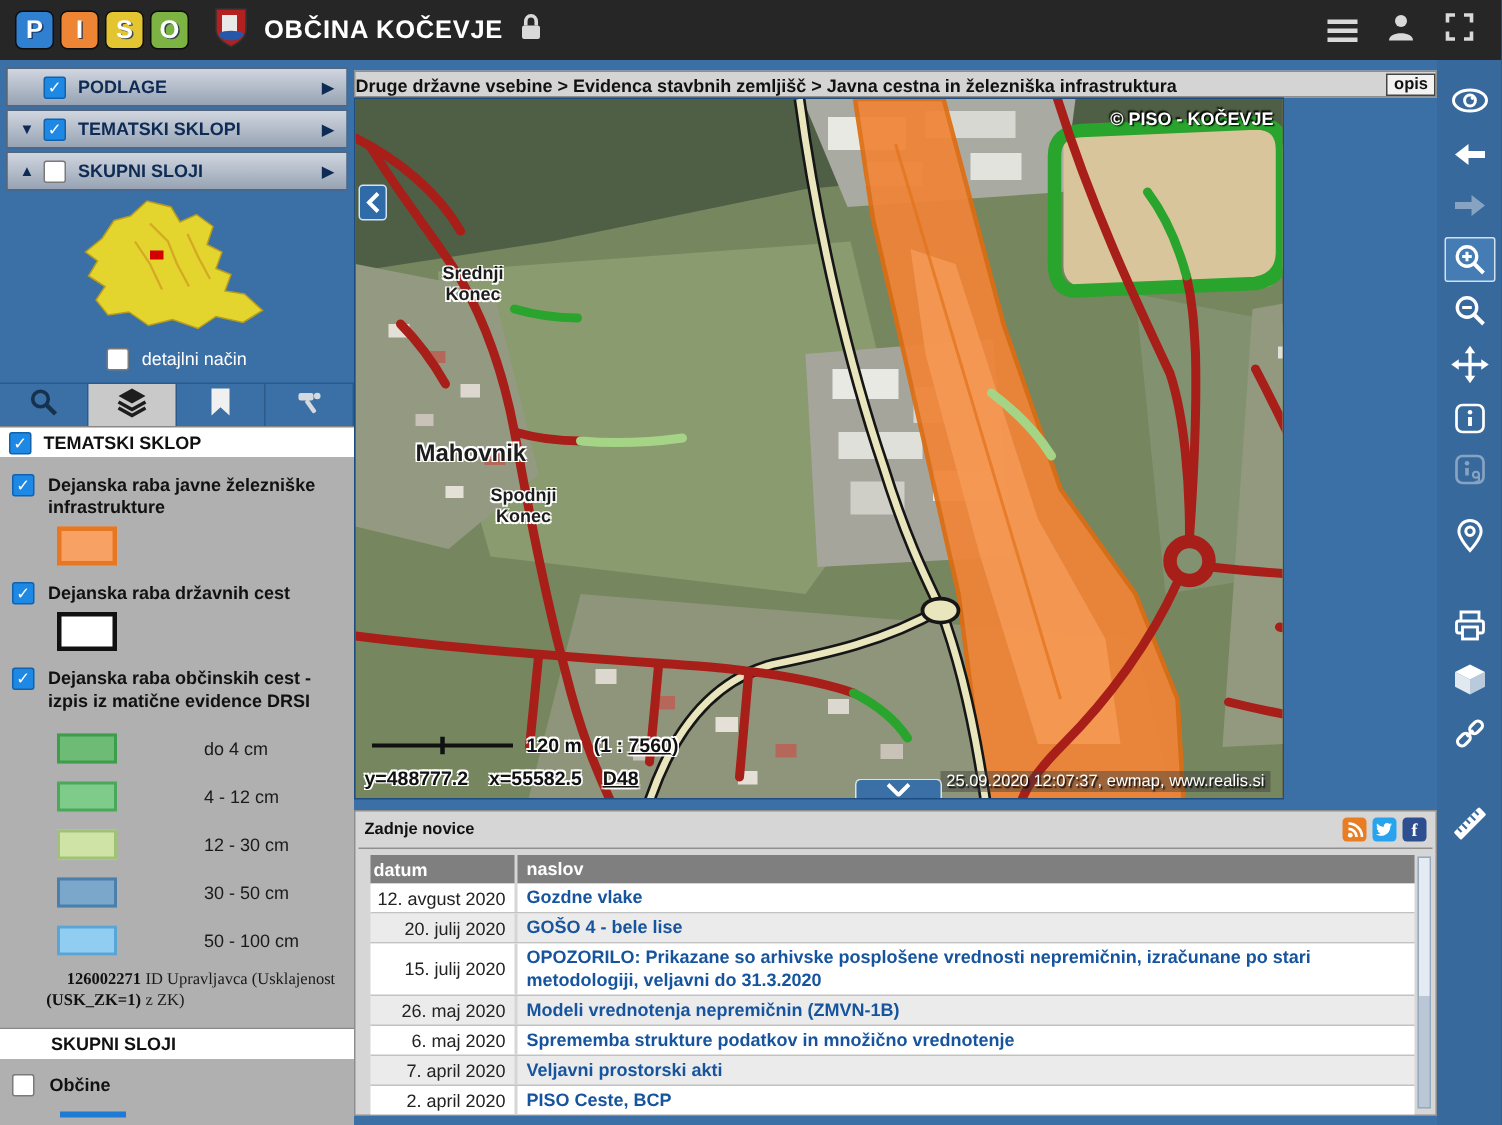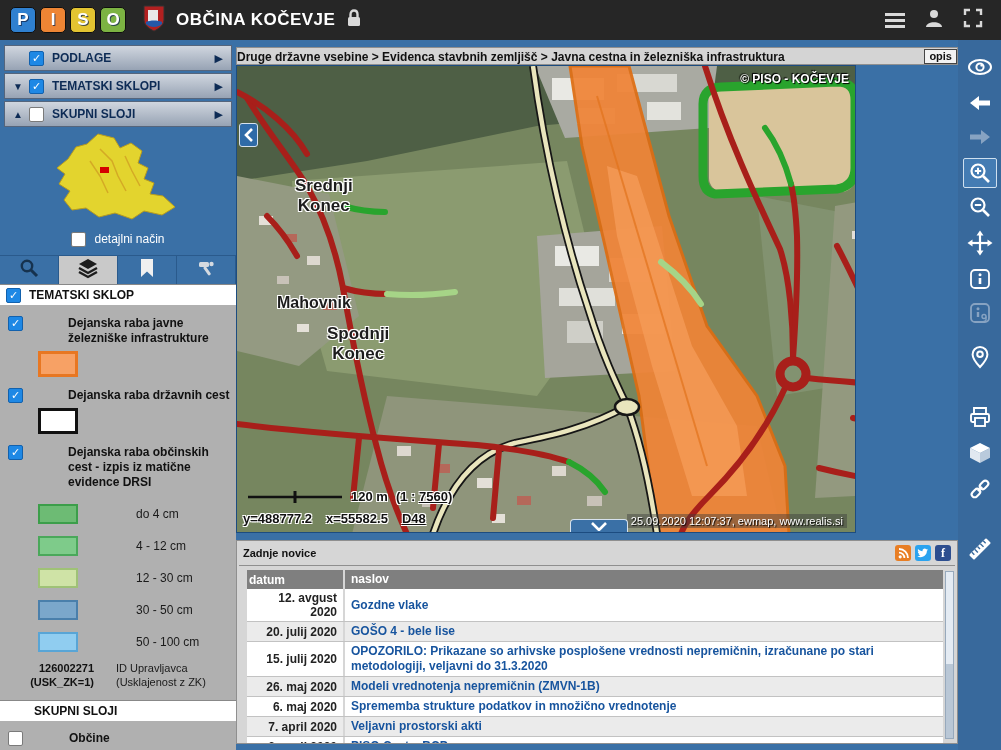--- a/index.html
+++ b/index.html
@@ -32,41 +32,41 @@
   .tabs { display:flex; margin-top:4px; height:29px; border-top:1px solid #2a5a8c; }
   .tab { flex:1; display:flex; align-items:center; justify-content:center; border-right:1px solid #2a5a8c; cursor:pointer; }
   .tab.active { background:#c9c9c9; }
 
   .bar-white { background:#fff; border-top:1px solid #888; display:flex; align-items:center; gap:8px; padding:0 6px; height:21px; }
   .bar-white .t { font-size:12px; font-weight:bold; color:#111; }
   .bar-white.center { justify-content:flex-start; padding-left:34px; }
 
   .legend { background:#b0b0b0; padding:6px 0 4px 0; }
   .layer-row { display:flex; gap:9px; padding:5px 6px 2px 8px; }
-  .layer-lbl { font-size:12px; font-weight:bold; color:#111; line-height:1.25;margin-left:36px; }
+  .layer-lbl { font-size:12px; font-weight:bold; color:#111; line-height:1.25; }
   .swatch { width:40px; height:26px; border:3px solid; margin:3px 0 6px 38px; }
   .class-row { display:flex; align-items:center; margin:12px 0 7px 0; }
   .class-swatch { width:40px; height:20px; border:2px solid; margin-left:38px; }
   .class-lbl { font-size:12px; color:#1a1a1a; margin-left:58px; }
-  .note-row { display:flex; gap:22px; padding:2px 8px 6px 8px; }
+  .note-row { display:flex; gap:3px; padding:2px 8px 6px 8px;font-family:Liberation Serif, serif; }
   .note-id { width:86px; font-size:11px; font-weight:bold; color:#111; text-align:right; line-height:1.3; }
   .note-desc { flex:1; font-size:11px; color:#1a1a1a; line-height:1.3; }
 
   .shared { background:#b0b0b0; padding:8px 0 6px 0; }
   .shared-row { display:flex; gap:10px; padding:2px 8px; }
   .line-swatch { width:44px; height:4px; margin:8px 0 10px 40px; }
 
   
   .main { position:absolute; left:236px; top:40px; width:722px; height:710px; }
   .crumb { position:absolute; left:0; top:7px; width:722px; height:18px; background:#d4d4d4; border:1px solid #8f8f8f; display:flex; align-items:flex-end; padding:0 0; }
   .crumb .path { font-size:12px; font-weight:bold; color:#111; flex:1; white-space:nowrap; overflow:hidden; }
   .opis-btn { font-size:11px; font-weight:bold; color:#111; background:#f2f2f2; border:1px solid #444; padding:0 4px; height:15px; line-height:13px; cursor:pointer; }
 
   .map { position:absolute; left:0; top:25px; width:620px; height:468px; border:1px solid #1c4c80; overflow:hidden; background:#a16207; }
-  .map-label { position:absolute; font-size:17px; font-weight:bold; color:#1c1c1c; text-align:center; line-height:1.15;
+  .map-label { position:absolute; font-size:12px; font-weight:bold; color:#1c1c1c; text-align:center; line-height:1.15;
     text-shadow:-1px -1px 0 #fff,1px -1px 0 #fff,-1px 1px 0 #fff,1px 1px 0 #fff; }
   .map-label.big { font-size:16px; }
   .copyright { position:absolute; right:6px; top:6px; font-size:12px; font-weight:bold; color:#fff; text-shadow:1px 1px 1px #000,-1px -1px 1px #000; }
   .stamp { position:absolute; right:8px; bottom:4px; font-size:11px; color:#fff; background:rgba(60,60,60,.45); padding:1px 4px; text-shadow:1px 1px 1px #000; }
   .scalebar { position:absolute; left:10px; bottom:28px; display:flex; align-items:center; gap:8px;
     font-size:13px; font-weight:bold; color:#111; text-shadow:-1px -1px 0 #fff,1px -1px 0 #fff,-1px 1px 0 #fff,1px 1px 0 #fff; }
   .coords { position:absolute; left:6px; bottom:6px; display:flex; gap:14px; font-size:13px; font-weight:bold; color:#111;
     text-shadow:-1px -1px 0 #fff,1px -1px 0 #fff,-1px 1px 0 #fff,1px 1px 0 #fff; }
   .coords .u { text-decoration:underline; }
   .ratio-u { text-decoration:underline; }
@@ -77,21 +77,21 @@
   .news { position:absolute; left:0; top:500px; width:722px; height:204px; background:#d6d6d6; border:1px solid #8f8f8f; overflow:hidden; }
   .news-hdr { display:flex; align-items:center; height:24px; padding:0 6px; }
   .news-title { font-size:11px; font-weight:bold; color:#111; flex:1; }
   .soc { display:flex; gap:4px; }
   .soc-ic { width:16px; height:16px; border-radius:3px; display:flex; align-items:center; justify-content:center; cursor:pointer; }
   .news-div { height:1px; background:#8f8f8f; margin:0 2px; }
   .tbl { margin:4px 14px 0 10px; }
   .trow { display:flex; border-bottom:1px solid #c2c2c2; background:#fff; }
   .trow.alt { background:#ebebeb; }
   .trow.head { background:#7f7f7f; border-bottom:none; }
-  .tc-date { width:98px; flex:none; font-size:12px; color:#222; text-align:right; padding:2px 6px 2px 2px; border-right:2px solid #d6d6d6; display:flex; align-items:center; justify-content:flex-end;font-weight:bold; }
+  .tc-date { width:98px; flex:none; font-size:12px; color:#222; text-align:right; padding:2px 6px 2px 2px; border-right:2px solid #d6d6d6; display:flex; align-items:center; justify-content:flex-end; }
   .tc-title { flex:1; font-size:12px; font-weight:bold; color:#17549e; padding:2px 6px; display:flex; align-items:center; cursor:pointer; line-height:1.25; }
   .trow.head .tc-date, .trow.head .tc-title { color:#fff; font-weight:bold; cursor:default; text-align:left; justify-content:flex-start; }
   .news-scroll { position:absolute; right:3px; top:30px; width:9px; height:168px; background:#b9c7d6; border:1px solid #97a9bc; }
   .news-thumb { position:absolute; left:0; top:0; width:7px; height:92px; background:#e4ebf3; }
 
   
   .toolbar { position:absolute; right:0; top:40px; width:43px; height:710px; background:#38699c; display:flex; flex-direction:column; align-items:center; padding-top:12px; }
   .tbtn { width:34px; height:30px; display:flex; align-items:center; justify-content:center; cursor:pointer; margin-bottom:4px; }
   .tbtn.boxed { border:1px solid #cfe0ef; background:#447cb3; border-radius:2px; }
   .gap-s { height:2px; } .gap-m { height:10px; } .gap-l { height:26px; }

